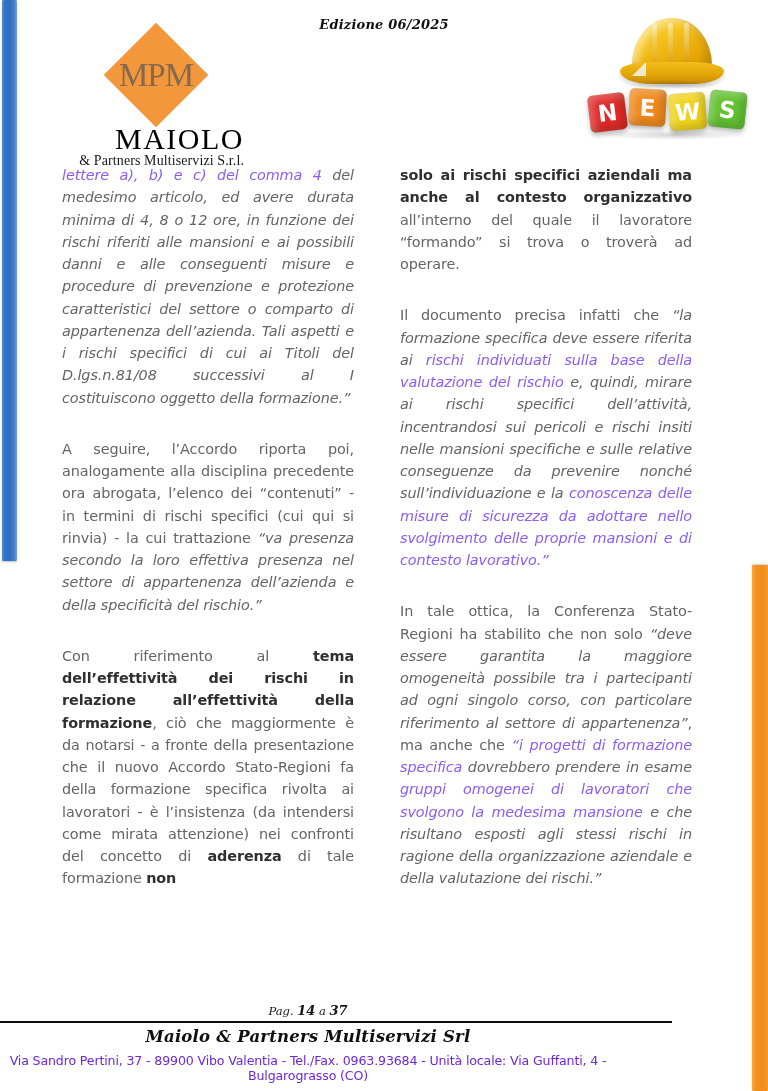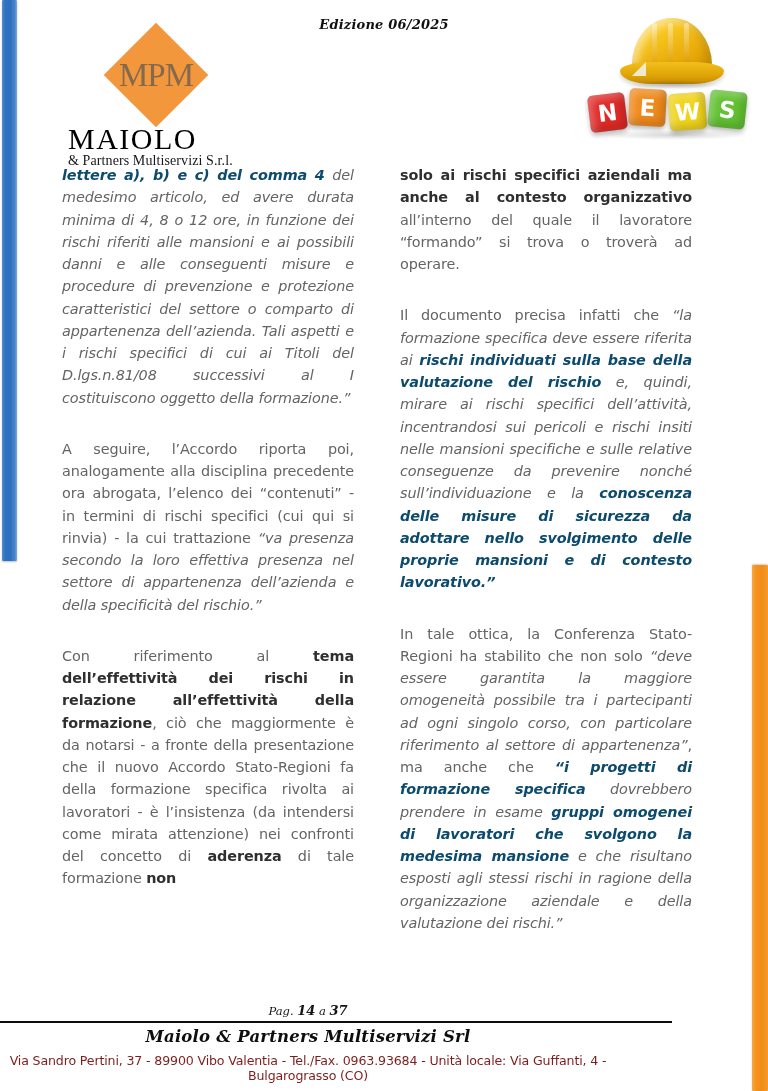--- a/index.html
+++ b/index.html
@@ -60,21 +60,21 @@
     color: #101010;
     letter-spacing: .2px;
   }
 
   
   .logo-block {
     position: absolute;
     left: 68px;
     top: 24px;
     width: 176px;
-    text-align: left;
+    text-align: right;
   }
   .diamond-wrap {
     position: relative;
     width: 102px;
     height: 102px;
     margin: 0 auto;
   }
   .diamond {
     position: absolute;
     left: 14px; top: 14px;
@@ -234,21 +234,21 @@
     font-family: "DejaVu Sans", sans-serif;
     font-size: 14.4px;
     line-height: 1.545;
     color: #646464;
     text-align: justify;
     text-justify: inter-word;
     letter-spacing: -0.1px;
   }
   p.para.ital  { font-style: italic; }
   .b  { font-weight: bold; color: #2f2f2f; }
-  .bi { font-weight: bold; font-style: italic; color: #0c4a6e; }
+  .bi { font-weight: normal; font-style: italic; color: #8b5cf6; }
   .i  { font-style: italic; }
 
   
   .footer {
     position: absolute;
     left: 0;
     top: 1003px;
     width: 616px;
   }
   .page-num {
@@ -273,21 +273,21 @@
     font-weight: bold;
     font-size: 16.5px;
     color: #0e0e0e;
     letter-spacing: .2px;
     margin-bottom: 7px;
   }
   .address {
     text-align: center;
     font-family: "DejaVu Sans", sans-serif;
     font-size: 12.6px;
-    color: #7f1d1d;
+    color: #6d28d9;
     letter-spacing: -0.15px;
   }
 </style>
 </head>
 <body>
 
 <div id="page">
 
   <div class="stripe-left"></div>
   <div class="stripe-right"></div>

